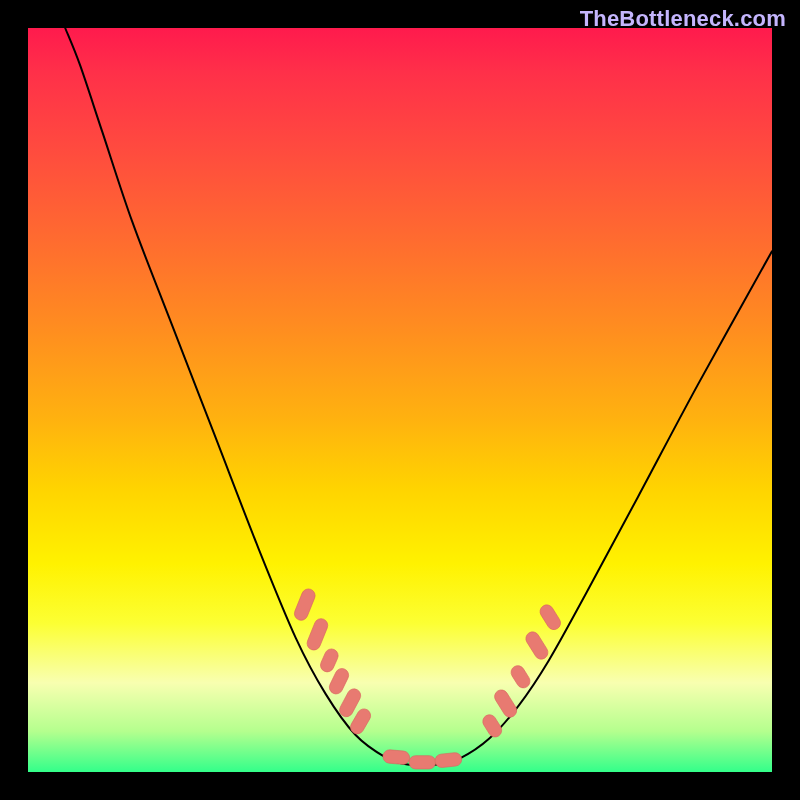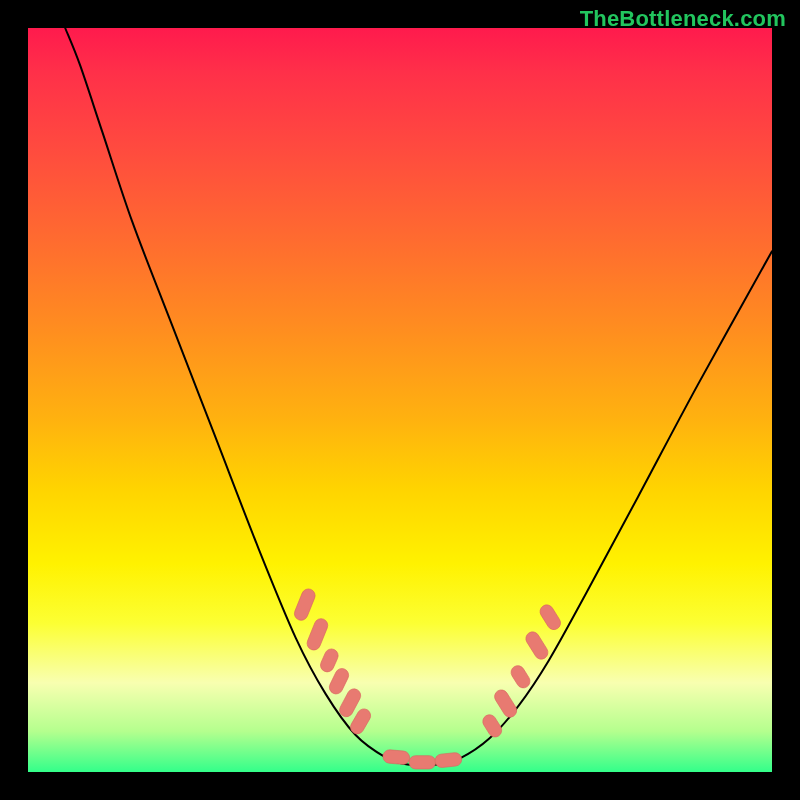--- a/index.html
+++ b/index.html
@@ -14,21 +14,21 @@
   .frame {
     position: relative;
     width: 800px;
     height: 800px;
     box-sizing: border-box;
   }
   .watermark {
     position: absolute;
     top: 6px;
     right: 14px;
-    color: #22c55e;
+    color: #c4b5fd;
     font-size: 22px;
     font-weight: 600;
     letter-spacing: 0.2px;
     user-select: none;
   }
   .plot-outer {
     position: absolute;
     left: 28px;
     top: 28px;
     width: 744px;

